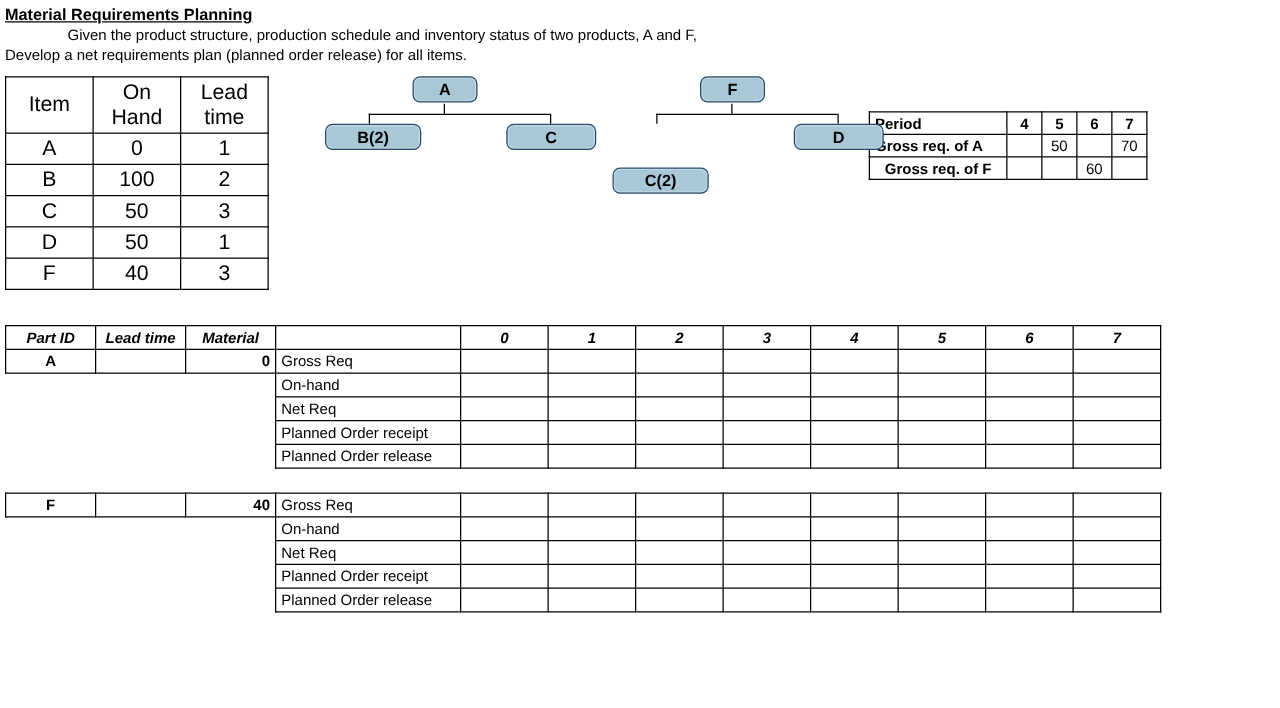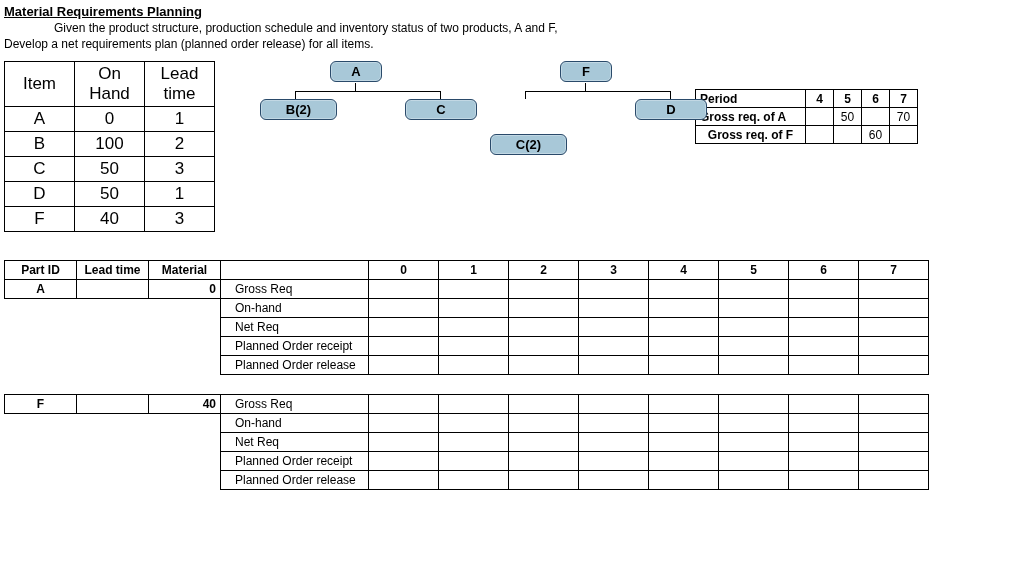--- a/index.html
+++ b/index.html
@@ -76,23 +76,23 @@
   .period-table .val {
     width: 28px;
   }
   
   .mrp td, .mrp th {
     font-size: 12px;
   }
   .mrp .partcol { width: 72px; }
   .mrp .ltcol { width: 72px; }
   .mrp .invcol { width: 72px; }
-  .mrp .rowlbl { width: 148px; text-align: left; padding-left: 14px;}
+  .mrp .rowlbl { width: 148px; text-align: left; padding-left: 4px;}
   .mrp .pcol { width: 70px; }
-  .mrp th { font-weight: bold; }
+  .mrp th { font-weight: bold; font-style: italic; }
   .bold { font-weight: bold; }
   .noborder { border: none !important; }
   .top-row {
     display: flex;
     align-items: flex-start;
     gap: 10px;
   }
 </style>
 </head>
 <body>

